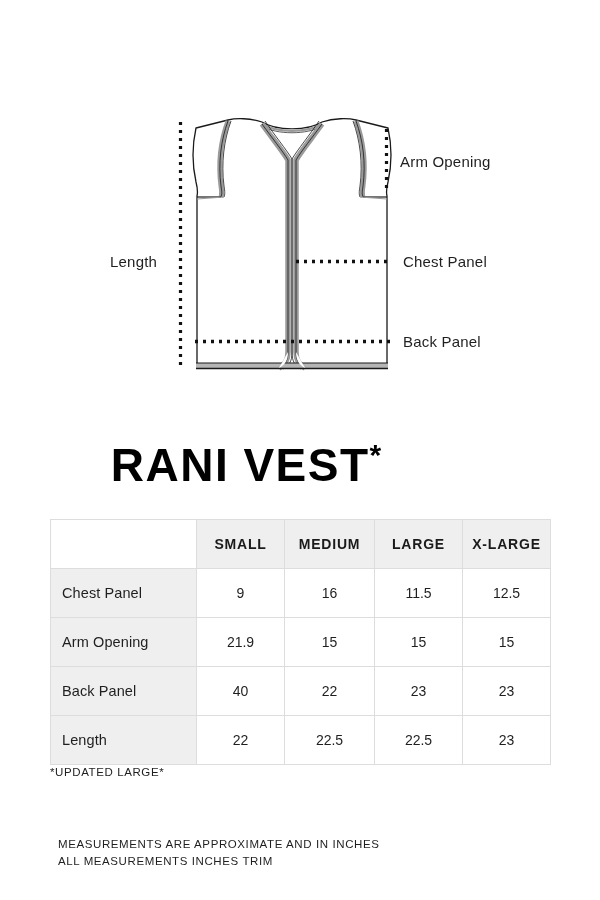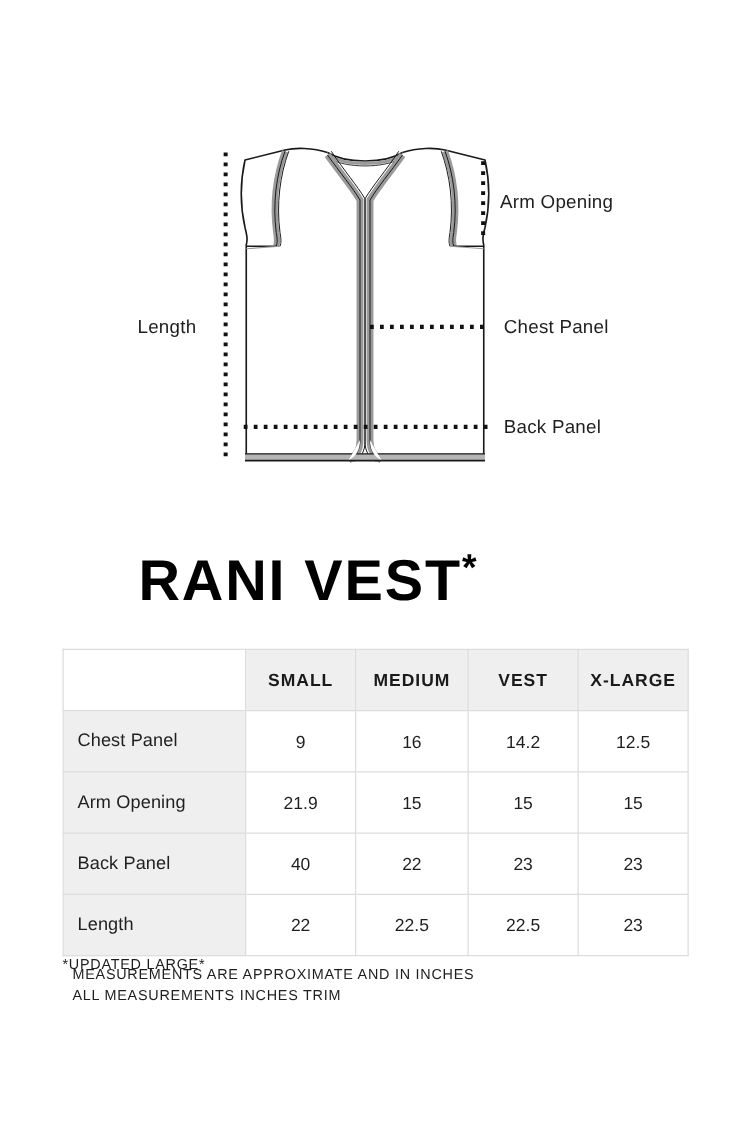--- a/index.html
+++ b/index.html
@@ -125,21 +125,21 @@
     letter-spacing: 0.6px;
     color: #1f1f1f;
     white-space: nowrap;
   }
   #note-updated {
     left: 50px;
     top: 766px;
   }
   #note-measurements {
     left: 58px;
-    top: 772px;
+    top: 836px;
     line-height: 17px;
   }
 </style>
 </head>
 <body>
 
 <div id="diagram-section">
 
   <svg id="vest-svg" width="600" height="420" viewBox="0 0 600 420">
 
@@ -259,30 +259,30 @@
     <col class="col-size">
     <col class="col-size-m">
     <col class="col-size">
     <col class="col-size">
   </colgroup>
   <thead>
     <tr>
       <th class="corner-cell"></th>
       <th>SMALL</th>
       <th>MEDIUM</th>
-      <th>VEST</th>
+      <th>LARGE</th>
       <th>X-LARGE</th>
     </tr>
   </thead>
   <tbody>
     <tr>
       <th>Chest Panel</th>
       <td>9</td>
       <td>16</td>
-      <td>14.2</td>
+      <td>11.5</td>
       <td>12.5</td>
     </tr>
     <tr>
       <th>Arm Opening</th>
       <td>21.9</td>
       <td>15</td>
       <td>15</td>
       <td>15</td>
     </tr>
     <tr>

